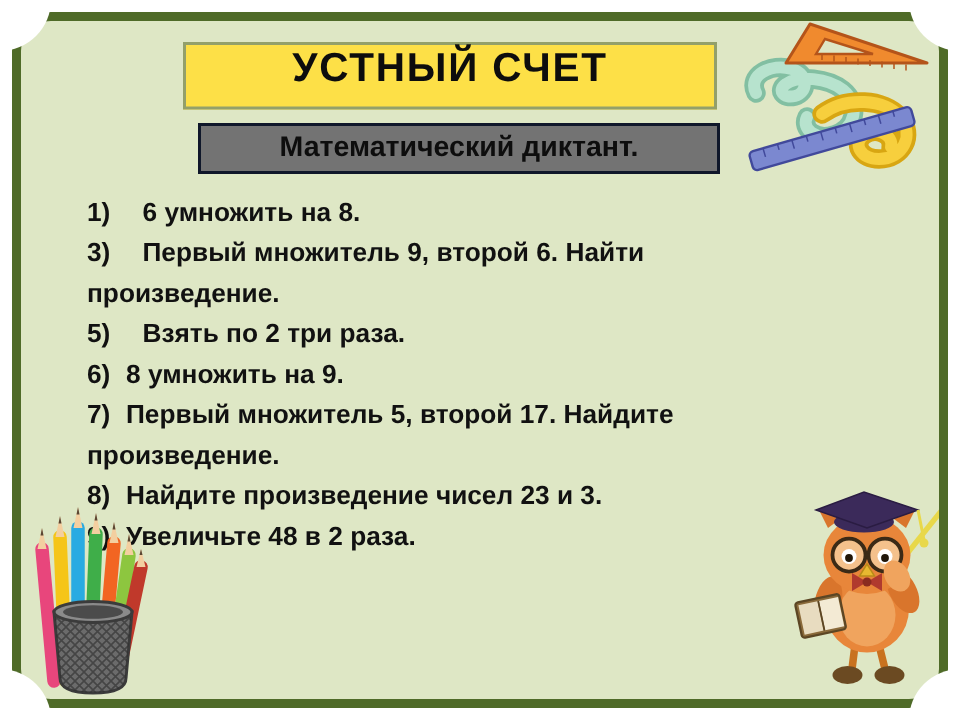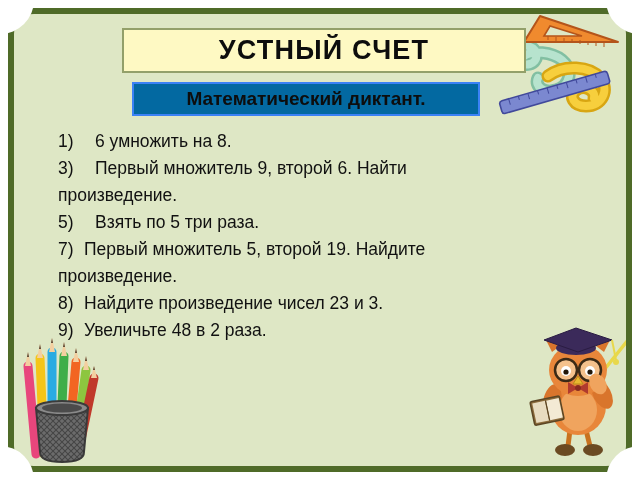--- a/index.html
+++ b/index.html
@@ -38,68 +38,68 @@
   .corner.tl { left: 0; top: 0; border-bottom-right-radius: 34px; }
   .corner.tr { right: 0; top: 0; border-bottom-left-radius: 34px; }
   .corner.bl { left: 0; bottom: 0; border-top-right-radius: 34px; }
   .corner.br { right: 0; bottom: 0; border-top-left-radius: 34px; }
 
   
   #title-box {
     position: absolute;
     left: 122px;
     top: 28px;
-    width: 404px;
+    width: 356px;
     height: 45px;
     box-sizing: border-box;
-    background: #fef9c3;
+    background: #fde047;
     border: 2px solid #93a06a;
     display: flex;
-    align-items: center;
+    align-items: flex-start;
     justify-content: center;
   }
   #title-text {
     font-size: 27px;
     font-weight: bold;
     color: #0d0d0d;
     letter-spacing: 1.2px;
     white-space: nowrap;
   }
 
   
   #subtitle-box {
     position: absolute;
     left: 132px;
     top: 82px;
     width: 348px;
     height: 34px;
     box-sizing: border-box;
-    background: #0369a1;
-    border: 2px solid #3b82f6;
+    background: #737373;
+    border: 2px solid #0f172a;
     display: flex;
     align-items: center;
     justify-content: center;
   }
   #subtitle-text {
     font-size: 19px;
     font-weight: bold;
     color: #0d0d0d;
     white-space: nowrap;
   }
 
   
   #task-list {
     position: absolute;
     left: 58px;
     top: 128px;
     width: 530px;
   }
   .task-line {
     font-size: 17.5px;
-    font-weight: normal;
+    font-weight: bold;
     color: #111111;
     line-height: 27px;
     height: 27px;
     white-space: nowrap;
   }
   .task-line .num { display: inline-block; }
   .task-line.indent-wide .num { width: 37px; }
   .task-line.indent-narrow .num { width: 26px; }
   .task-line.cont { padding-left: 0; }
 
@@ -130,22 +130,23 @@
 </style>
 </head>
 <body>
 
 <div id="slide">
 
   <div id="task-list">
       <div class="task-line indent-wide"><span class="num">1)</span><span class="txt">6 умножить на 8.</span></div>
       <div class="task-line indent-wide"><span class="num">3)</span><span class="txt">Первый множитель 9, второй 6. Найти</span></div>
       <div class="task-line cont"><span class="txt">произведение.</span></div>
-      <div class="task-line indent-wide"><span class="num">5)</span><span class="txt">Взять по 5 три раза.</span></div>
-      <div class="task-line indent-narrow"><span class="num">7)</span><span class="txt">Первый множитель 5, второй 19. Найдите</span></div>
+      <div class="task-line indent-wide"><span class="num">5)</span><span class="txt">Взять по 2 три раза.</span></div>
+      <div class="task-line indent-narrow"><span class="num">6)</span><span class="txt">8 умножить на 9.</span></div>
+      <div class="task-line indent-narrow"><span class="num">7)</span><span class="txt">Первый множитель 5, второй 17. Найдите</span></div>
       <div class="task-line cont"><span class="txt">произведение.</span></div>
       <div class="task-line indent-narrow"><span class="num">8)</span><span class="txt">Найдите произведение чисел  23 и 3.</span></div>
       <div class="task-line indent-narrow"><span class="num">9)</span><span class="txt">Увеличьте 48 в 2 раза.</span></div>
     </div>
 
   <div id="drawing-tools">
     <svg viewBox="0 0 152 108" width="152" height="108">
 
       <path d="M26 52 C20 40 36 32 50 36 C62 40 60 52 52 54 C44 56 40 50 46 46
                C54 40 74 42 84 50 C96 60 92 76 78 80 C66 84 56 76 60 68" fill="none" stroke="#7cbda0" stroke-width="13" stroke-linecap="round" stroke-linejoin="round" opacity="0.95"></path>

